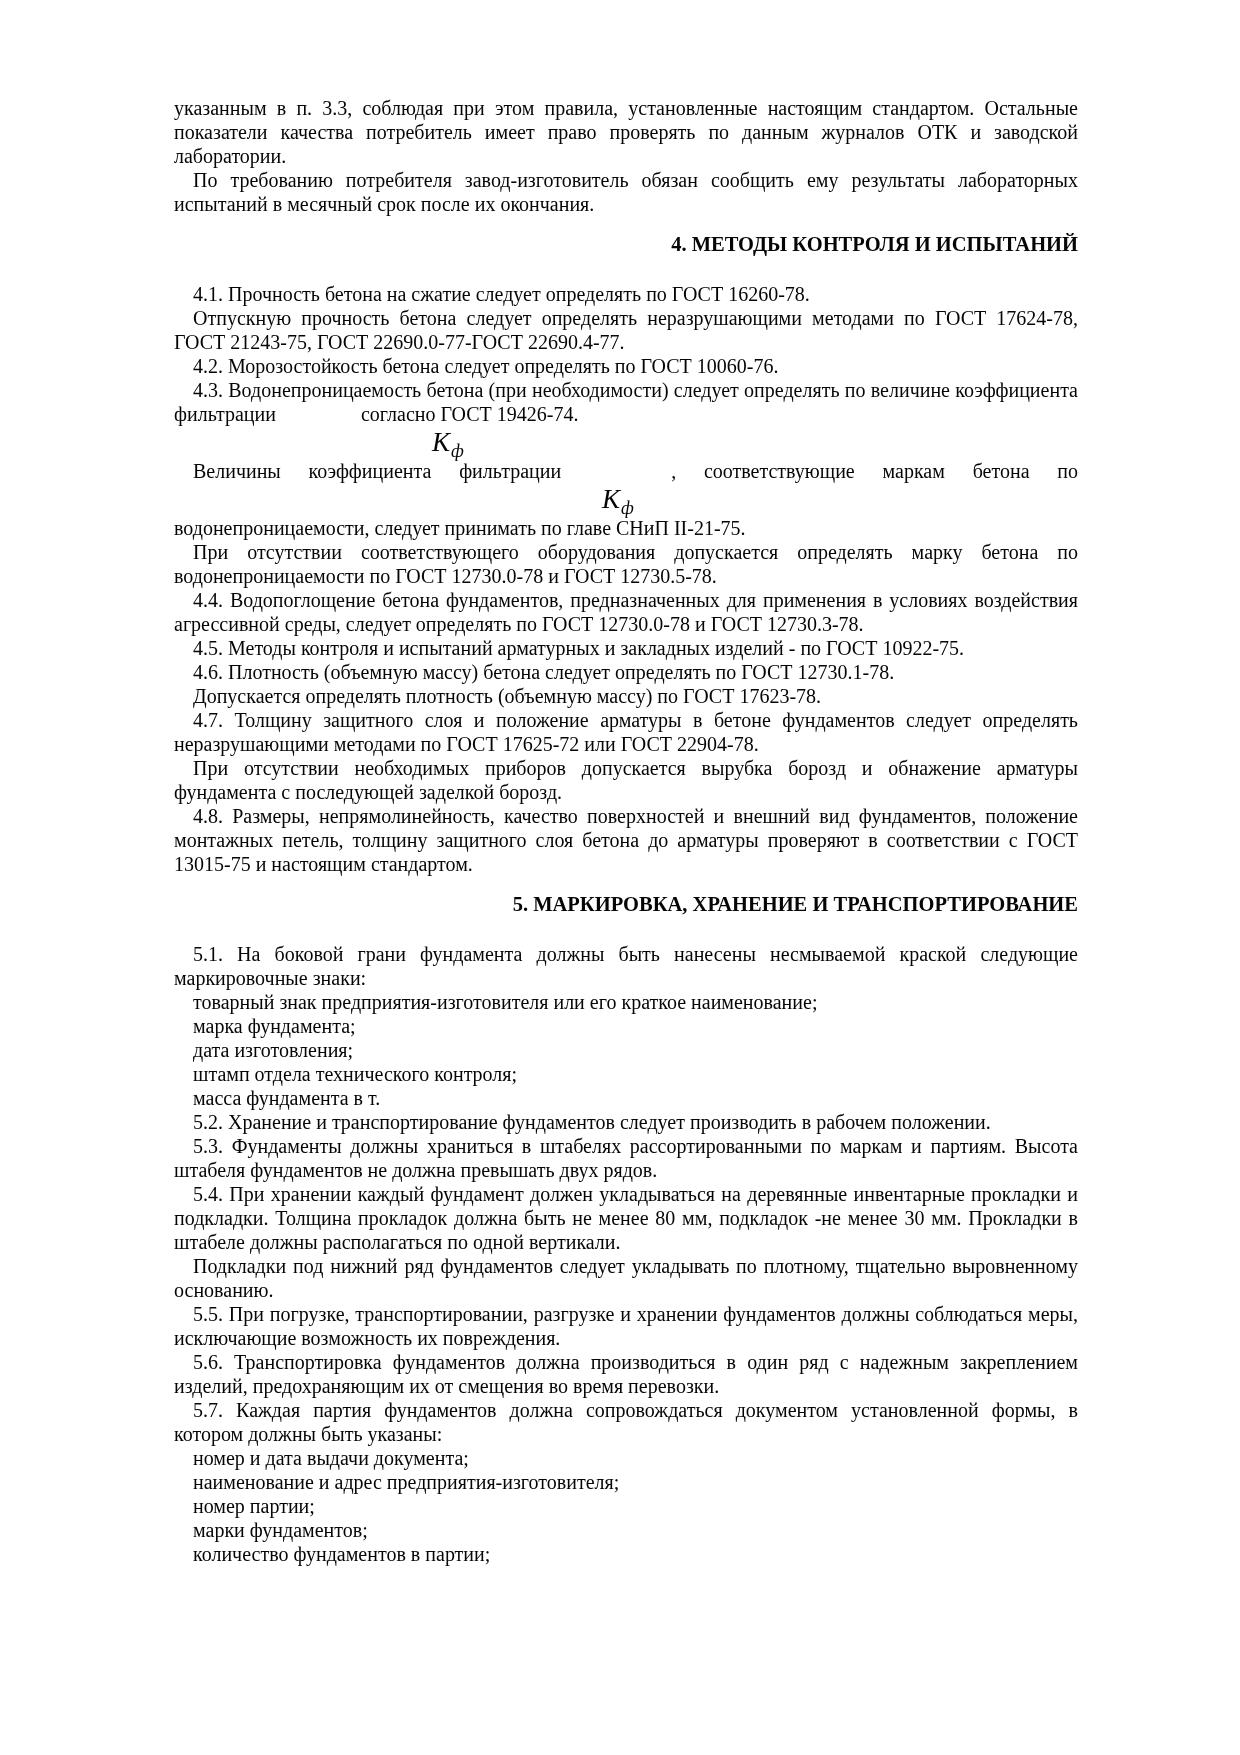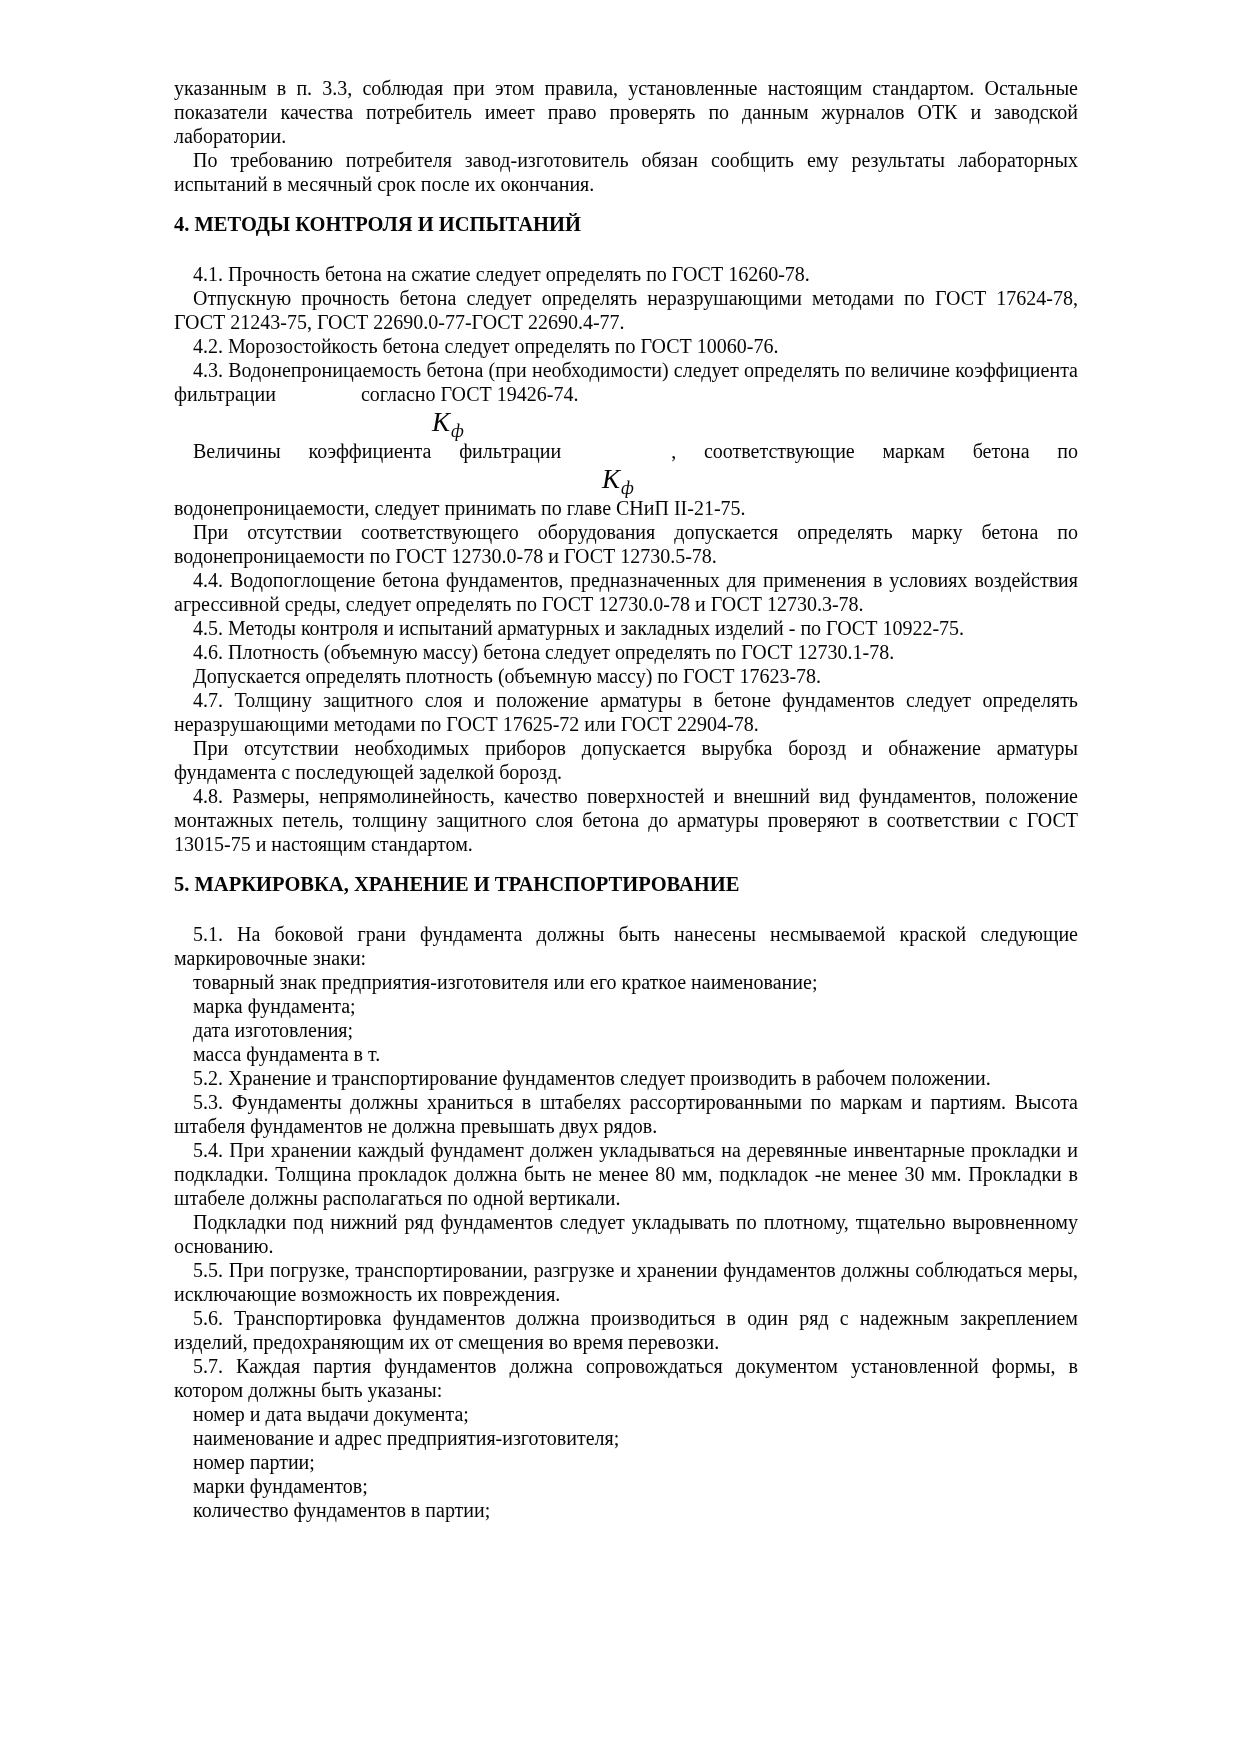--- a/index.html
+++ b/index.html
@@ -2,37 +2,37 @@
 <html lang="ru"><head>
 <meta charset="utf-8">
 <style>
   html, body { margin: 0; padding: 0; background: #ffffff; }
   .page {
     position: relative;
     width: 1240px;
     min-height: 1755px;
     background: #ffffff;
     box-sizing: border-box;
-    padding: 76px 162px 80px 174px;
+    padding: 96px 162px 80px 174px;
     font-family: "Liberation Serif", "DejaVu Serif", serif;
     font-size: 20px;
     line-height: 24px;
     color: #050505;
   }
   .page p {
     margin: 0;
     text-align: justify;
   }
   .ind { text-indent: 19px; }
   .noind { text-indent: 0; }
   .lastjust { text-align-last: justify; }
   h2.sec {
     font-size: 20.5px;
     font-weight: bold;
-    text-align: left;
+    text-align: right;
     margin: 16px 0 26px 0;
     line-height: 24px;
   }
   .gap { display: inline-block; height: 1px; }
   .g85  { width: 85px; }
   .g110 { width: 110px; }
   .formula {
     height: 33px;
     line-height: 33px;
     font-style: italic;
@@ -75,20 +75,21 @@
   <p class="ind">4.7. Толщину защитного слоя и положение арматуры в бетоне фундаментов следует определять неразрушающими методами по ГОСТ 17625-72 или ГОСТ 22904-78.</p>
   <p class="ind">При отсутствии необходимых приборов допускается вырубка борозд и обнажение арматуры фундамента с последующей заделкой борозд.</p>
   <p class="ind">4.8. Размеры, непрямолинейность, качество поверхностей и внешний вид фундаментов, положение монтажных петель, толщину защитного слоя бетона до арматуры проверяют в соответствии с ГОСТ 13015-75 и настоящим стандартом.</p>
 
   <h2 class="sec">5. МАРКИРОВКА, ХРАНЕНИЕ И ТРАНСПОРТИРОВАНИЕ</h2>
 
   <p class="ind">5.1. На боковой грани фундамента должны быть нанесены несмываемой краской следующие маркировочные знаки:</p>
   <p class="ind">товарный знак предприятия-изготовителя или его краткое наименование;</p>
   <p class="ind">марка фундамента;</p>
   <p class="ind">дата изготовления;</p>
+  <p class="ind">штамп отдела технического контроля;</p>
   <p class="ind">масса фундамента в т.</p>
   <p class="ind">5.2. Хранение и транспортирование фундаментов следует производить в рабочем положении.</p>
   <p class="ind">5.3. Фундаменты должны храниться в штабелях рассортированными по маркам и партиям. Высота штабеля фундаментов не должна превышать двух рядов.</p>
   <p class="ind">5.4. При хранении каждый фундамент должен укладываться на деревянные инвентарные прокладки и подкладки. Толщина прокладок должна быть не менее 80 мм, подкладок -не менее 30 мм. Прокладки в штабеле должны располагаться по одной вертикали.</p>
   <p class="ind">Подкладки под нижний ряд фундаментов следует укладывать по плотному, тщательно выровненному основанию.</p>
   <p class="ind">5.5. При погрузке, транспортировании, разгрузке и хранении фундаментов должны соблюдаться меры, исключающие возможность их повреждения.</p>
   <p class="ind">5.6. Транспортировка фундаментов должна производиться в один ряд с надежным закреплением изделий, предохраняющим их от смещения во время перевозки.</p>
   <p class="ind">5.7. Каждая партия фундаментов должна сопровождаться документом установленной формы, в котором должны быть указаны:</p>
   <p class="ind">номер и дата выдачи документа;</p>
   <p class="ind">наименование и адрес предприятия-изготовителя;</p>

